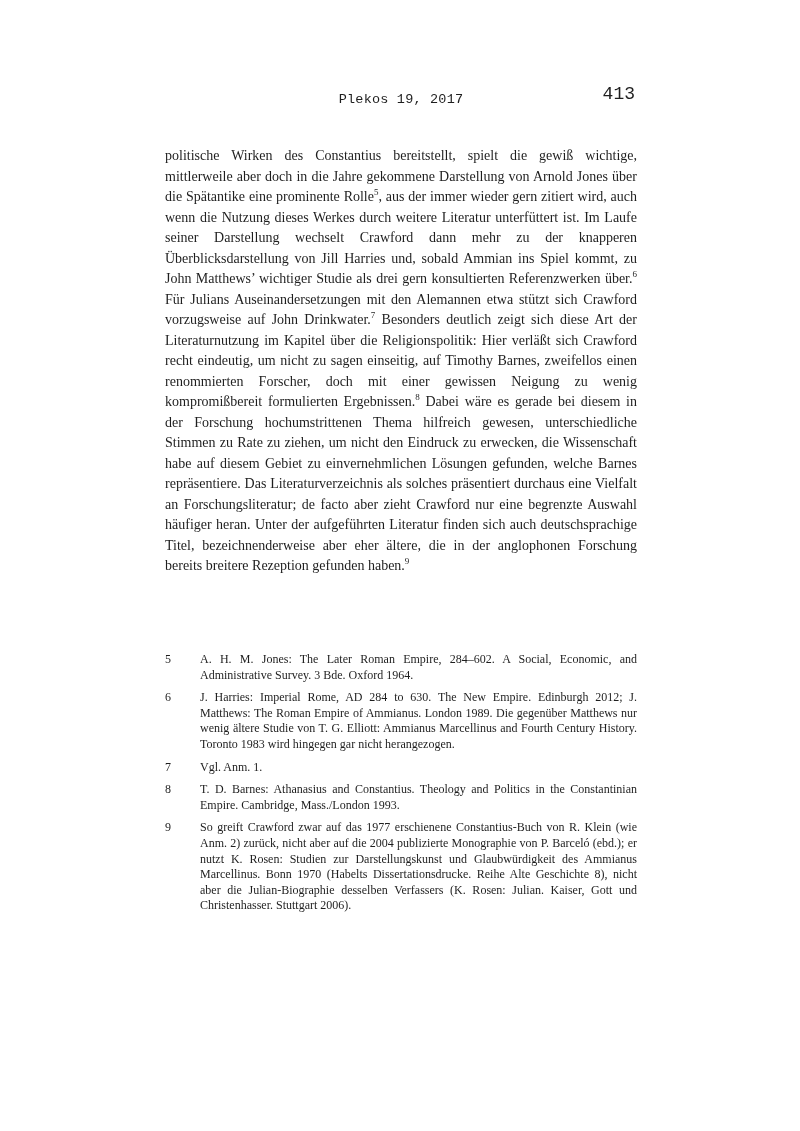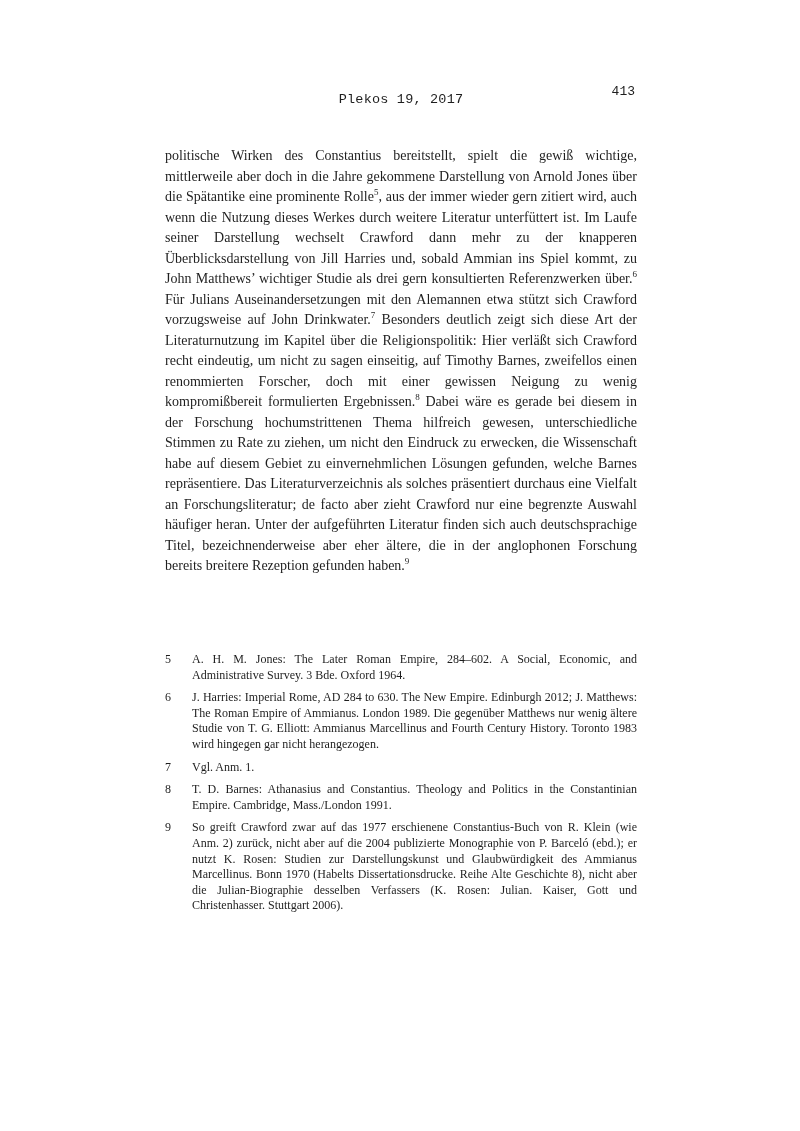--- a/index.html
+++ b/index.html
@@ -20,21 +20,21 @@
     top: 84px; left: 165px; width: 472px; height: 32px; font-family: Liberation Mono, monospace;
   }
   .journal {
     position: absolute; top: 8px; left: 0; width: 100%;
     text-align: center;
     font-size: 13.5px;
     letter-spacing: 0.2px;
   }
   .pageno {
     position: absolute; top: 0; right: 2px;
-    font-size: 13px;
+    font-size: 18px;
   }
   .article-body {
     position: absolute;
     top: 146px; left: 165px; width: 472px;
   }
   .paragraph {
     font-size: 14px;
     line-height: 20.5px;
     text-align: justify;
     hyphens: auto;
@@ -57,20 +57,21 @@
     margin-bottom: 7px;
   }
   .fn-num {
     width: 27px;
     flex-shrink: 0;
   }
   .fn-text {
     flex: 1;
     text-align: justify;
     hyphens: auto;
+    margin-left: 8px;
     -webkit-hyphens: auto;
   }
 </style>
 </head>
 <body>
 
 <div class="page">
 
   <header class="page-header">
     <span class="journal">Plekos 19, 2017</span>
@@ -93,21 +94,21 @@
       <span class="fn-text">J. Harries: Imperial Rome, AD 284 to 630. The New Empire. Edinburgh 2012; J. Matthews: The Roman Empire of Ammianus. London 1989. Die gegenüber Matthews nur wenig ältere Studie von T. G. Elliott: Ammianus Marcellinus and Fourth Century History. Toronto 1983 wird hingegen gar nicht herangezogen.</span>
     </div>
 
     <div class="footnote">
       <span class="fn-num">7</span>
       <span class="fn-text">Vgl. Anm. 1.</span>
     </div>
 
     <div class="footnote">
       <span class="fn-num">8</span>
-      <span class="fn-text">T. D. Barnes: Athanasius and Constantius. Theology and Politics in the Constantinian Empire. Cambridge, Mass./London 1991.</span>
+      <span class="fn-text">T. D. Barnes: Athanasius and Constantius. Theology and Politics in the Constantinian Empire. Cambridge, Mass./London 1993.</span>
     </div>
 
     <div class="footnote">
       <span class="fn-num">9</span>
       <span class="fn-text">So greift Crawford zwar auf das 1977 erschienene Constantius-Buch von R. Klein (wie Anm. 2) zurück, nicht aber auf die 2004 publizierte Monographie von P. Barceló (ebd.); er nutzt K. Rosen: Studien zur Darstellungskunst und Glaubwürdigkeit des Ammianus Marcellinus. Bonn 1970 (Habelts Dissertationsdrucke. Reihe Alte Geschichte 8), nicht aber die Julian-Biographie desselben Verfassers (K. Rosen: Julian. Kaiser, Gott und Christenhasser. Stuttgart 2006).</span>
     </div>
 
   </section>
 
 </div>

